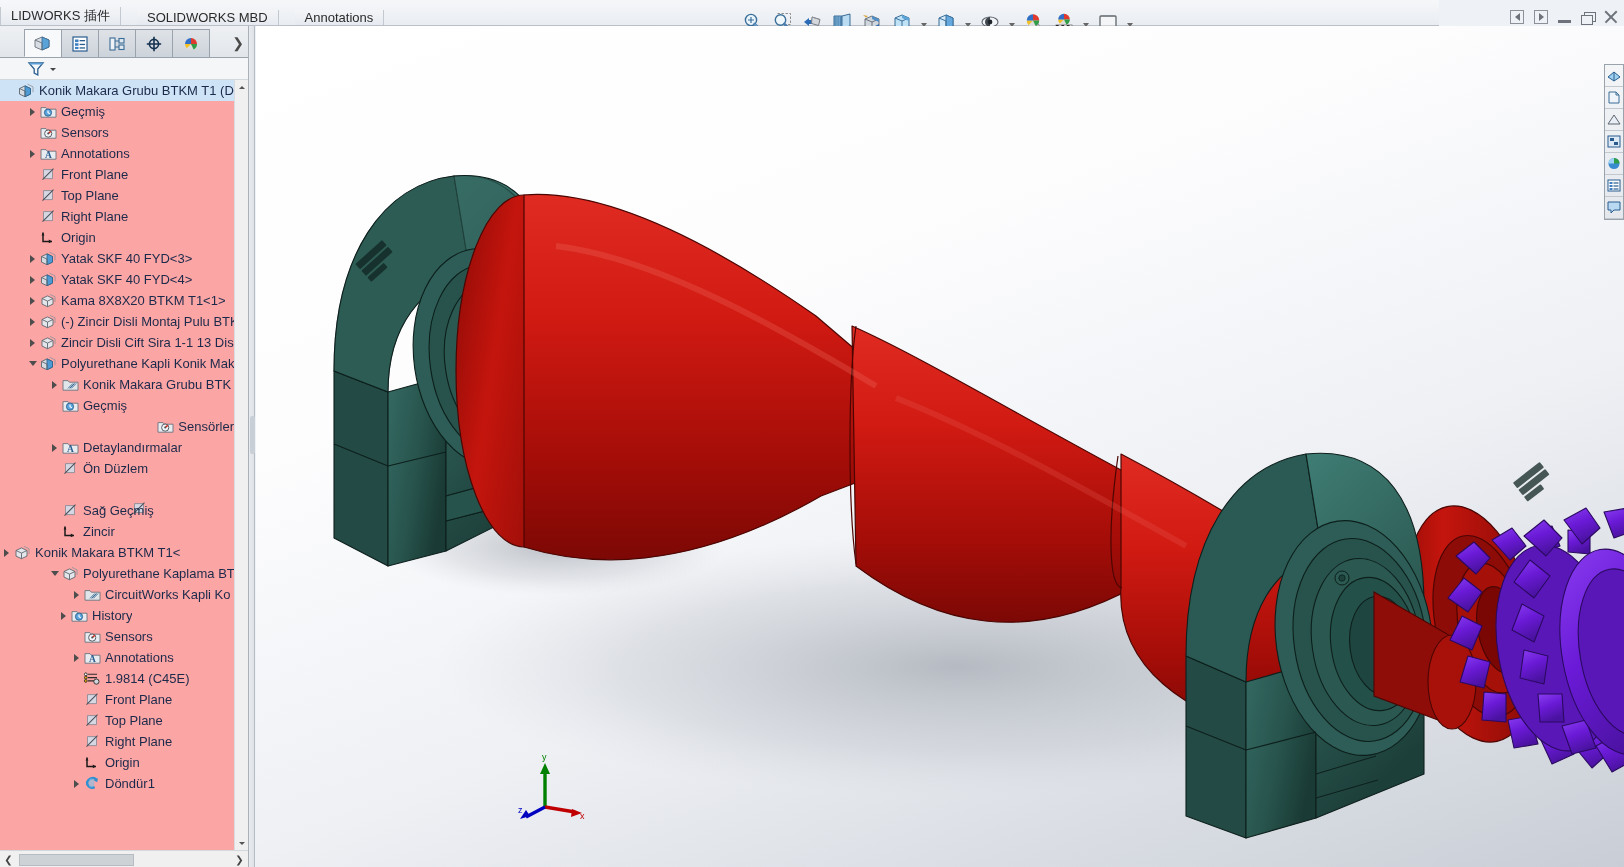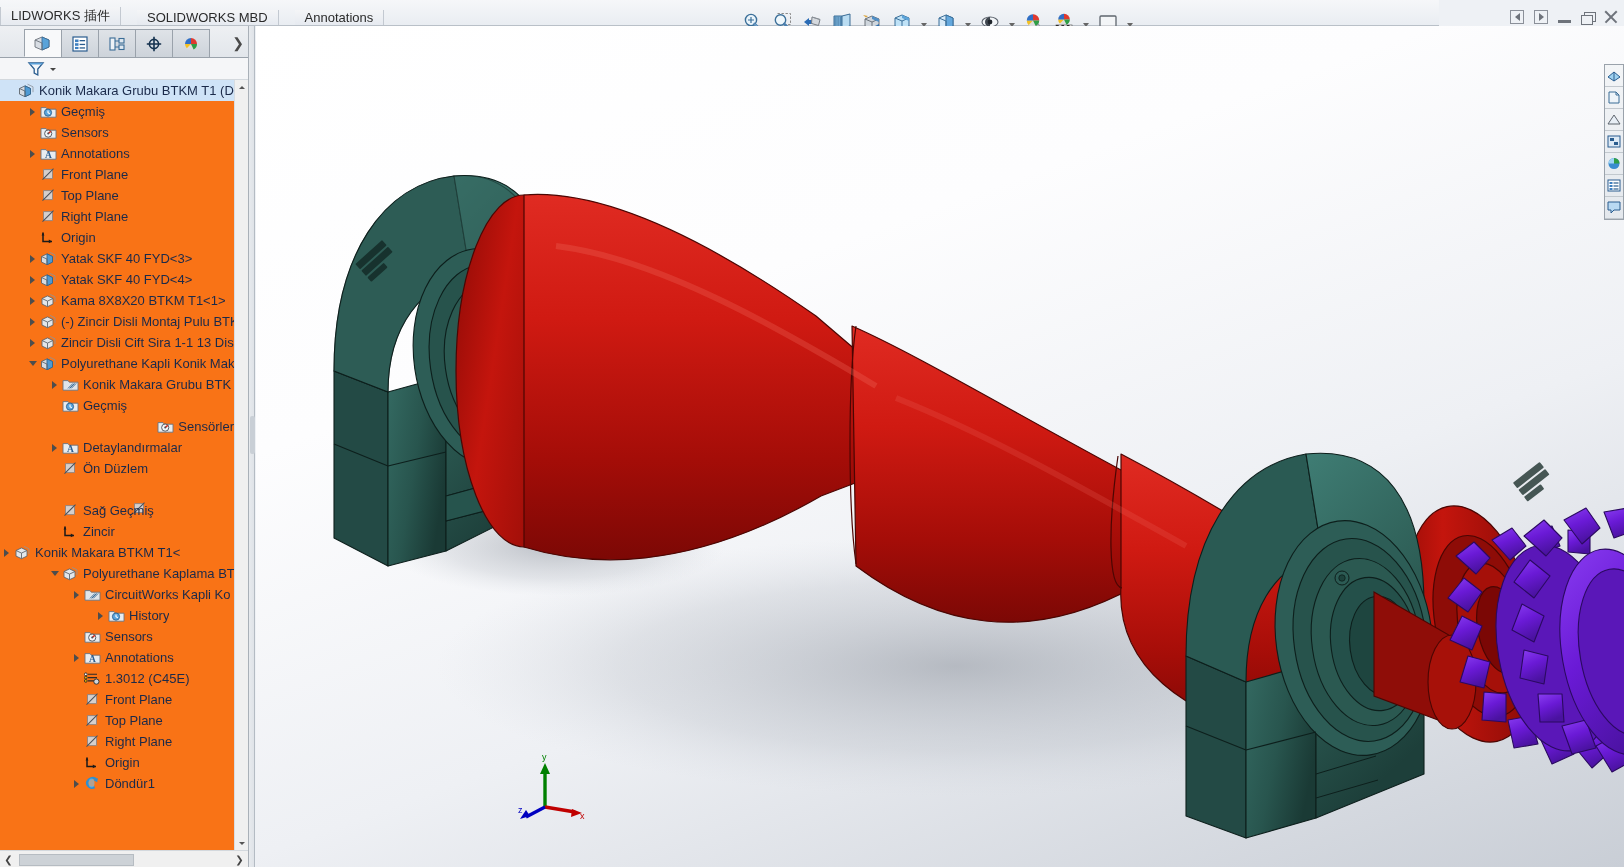--- a/index.html
+++ b/index.html
@@ -89,21 +89,21 @@
   .fm-tab.active { background:#f8f9fa; border-bottom:1px solid #f8f9fa; }
   .fm-more {
     margin-left:auto; width:20px;height:28px; display:flex;align-items:center;justify-content:center;
     color:#4a4a4a; font-size:14px;
   }
   .fm-filterrow {
     height:22px; background:#f5f6f8; display:flex; align-items:center; padding-left:26px;
     border-bottom:1px solid #d3d8dd;
   }
   .fm-tree {
-    flex:1; overflow:hidden; position:relative; background:#f97316;
+    flex:1; overflow:hidden; position:relative; background:#fca5a5;
     padding-top:2px;
   }
   .fm-scrollwrap { position:absolute; left:0; top:0; right:14px; bottom:0; overflow:hidden; }
 
   .tnode {
     display:flex; align-items:center; height:21px; white-space:nowrap;
     font-size:13px; color:#1b2a4a; position:relative;
   }
   .tnode.sel { background:#cfe3f7; }
   .tnode .exp {
@@ -700,21 +700,21 @@
                   <path d="M1 3.6h5l1.3 1.6H16v8H1z" fill="#e0e5ea" stroke="#6b727a" stroke-width=".9"></path>
                   <g fill="none" stroke="#2e628e" stroke-width=".9">
                     <path d="M6 11.4l5-5"></path>
                     <path d="M7.6 11.4l5-5"></path>
                     <path d="M9.2 11.4l5-5"></path>
                   </g>
                 </svg>
               </span>
               <span class="lbl">CircuitWorks Kapli Ko</span>
             </div>
-            <div class="tnode" style="padding-left: 94px;">
+            <div class="tnode" style="padding-left: 57px;">
               <span class="exp">
                 <i></i>
               </span>
               <span class="ic">
                 <svg class="i" width="17" height="15" viewBox="0 0 17 15">
                   <path d="M1 3.6h5l1.3 1.6H16v8H1z" fill="#e8ecf0" stroke="#6b727a" stroke-width=".9"></path>
                   <circle cx="8" cy="8.6" r="3.6" fill="#5aa5dd" stroke="#2e628e" stroke-width=".9"></circle>
                   <path d="M8 6.4v2.4l1.8 1" fill="none" stroke="#fff" stroke-width="1.1"></path>
                 </svg>
               </span>
@@ -750,21 +750,21 @@
                 <svg class="i" width="17" height="15" viewBox="0 0 17 15">
                   <g stroke="#2a2a2a" stroke-width="1.1">
                     <path d="M4 3.3h9M4 6.6h9M4 9.9h6"></path>
                   </g>
                   <circle cx="1.8" cy="3.3" r="1.4" fill="#fff" stroke="#2a2a2a" stroke-width=".9"></circle>
                   <circle cx="1.8" cy="6.6" r="1.4" fill="#f0b400" stroke="#2a2a2a" stroke-width=".9"></circle>
                   <circle cx="1.8" cy="9.9" r="1.4" fill="#f0b400" stroke="#2a2a2a" stroke-width=".9"></circle>
                   <circle cx="12.4" cy="10.6" r="2.6" fill="#cfd5db" stroke="#2a2a2a" stroke-width=".9"></circle>
                 </svg>
               </span>
-              <span class="lbl">1.3012 (C45E)</span>
+              <span class="lbl">1.9814 (C45E)</span>
             </div>
             <div class="tnode" style="padding-left: 70px;">
               <span class="exp"></span>
               <span class="ic">
                 <svg class="i" width="17" height="15" viewBox="0 0 17 15">
                   <path d="M3.5 2.6h9v9h-9z" fill="#cfe0ee" stroke="#7d8792" stroke-width=".9" opacity=".85"></path>
                   <path d="M2.5 12.6L13.5 1.6" stroke="#4a5059" stroke-width="1.1"></path>
                 </svg>
               </span>
               <span class="lbl">Front Plane</span>

